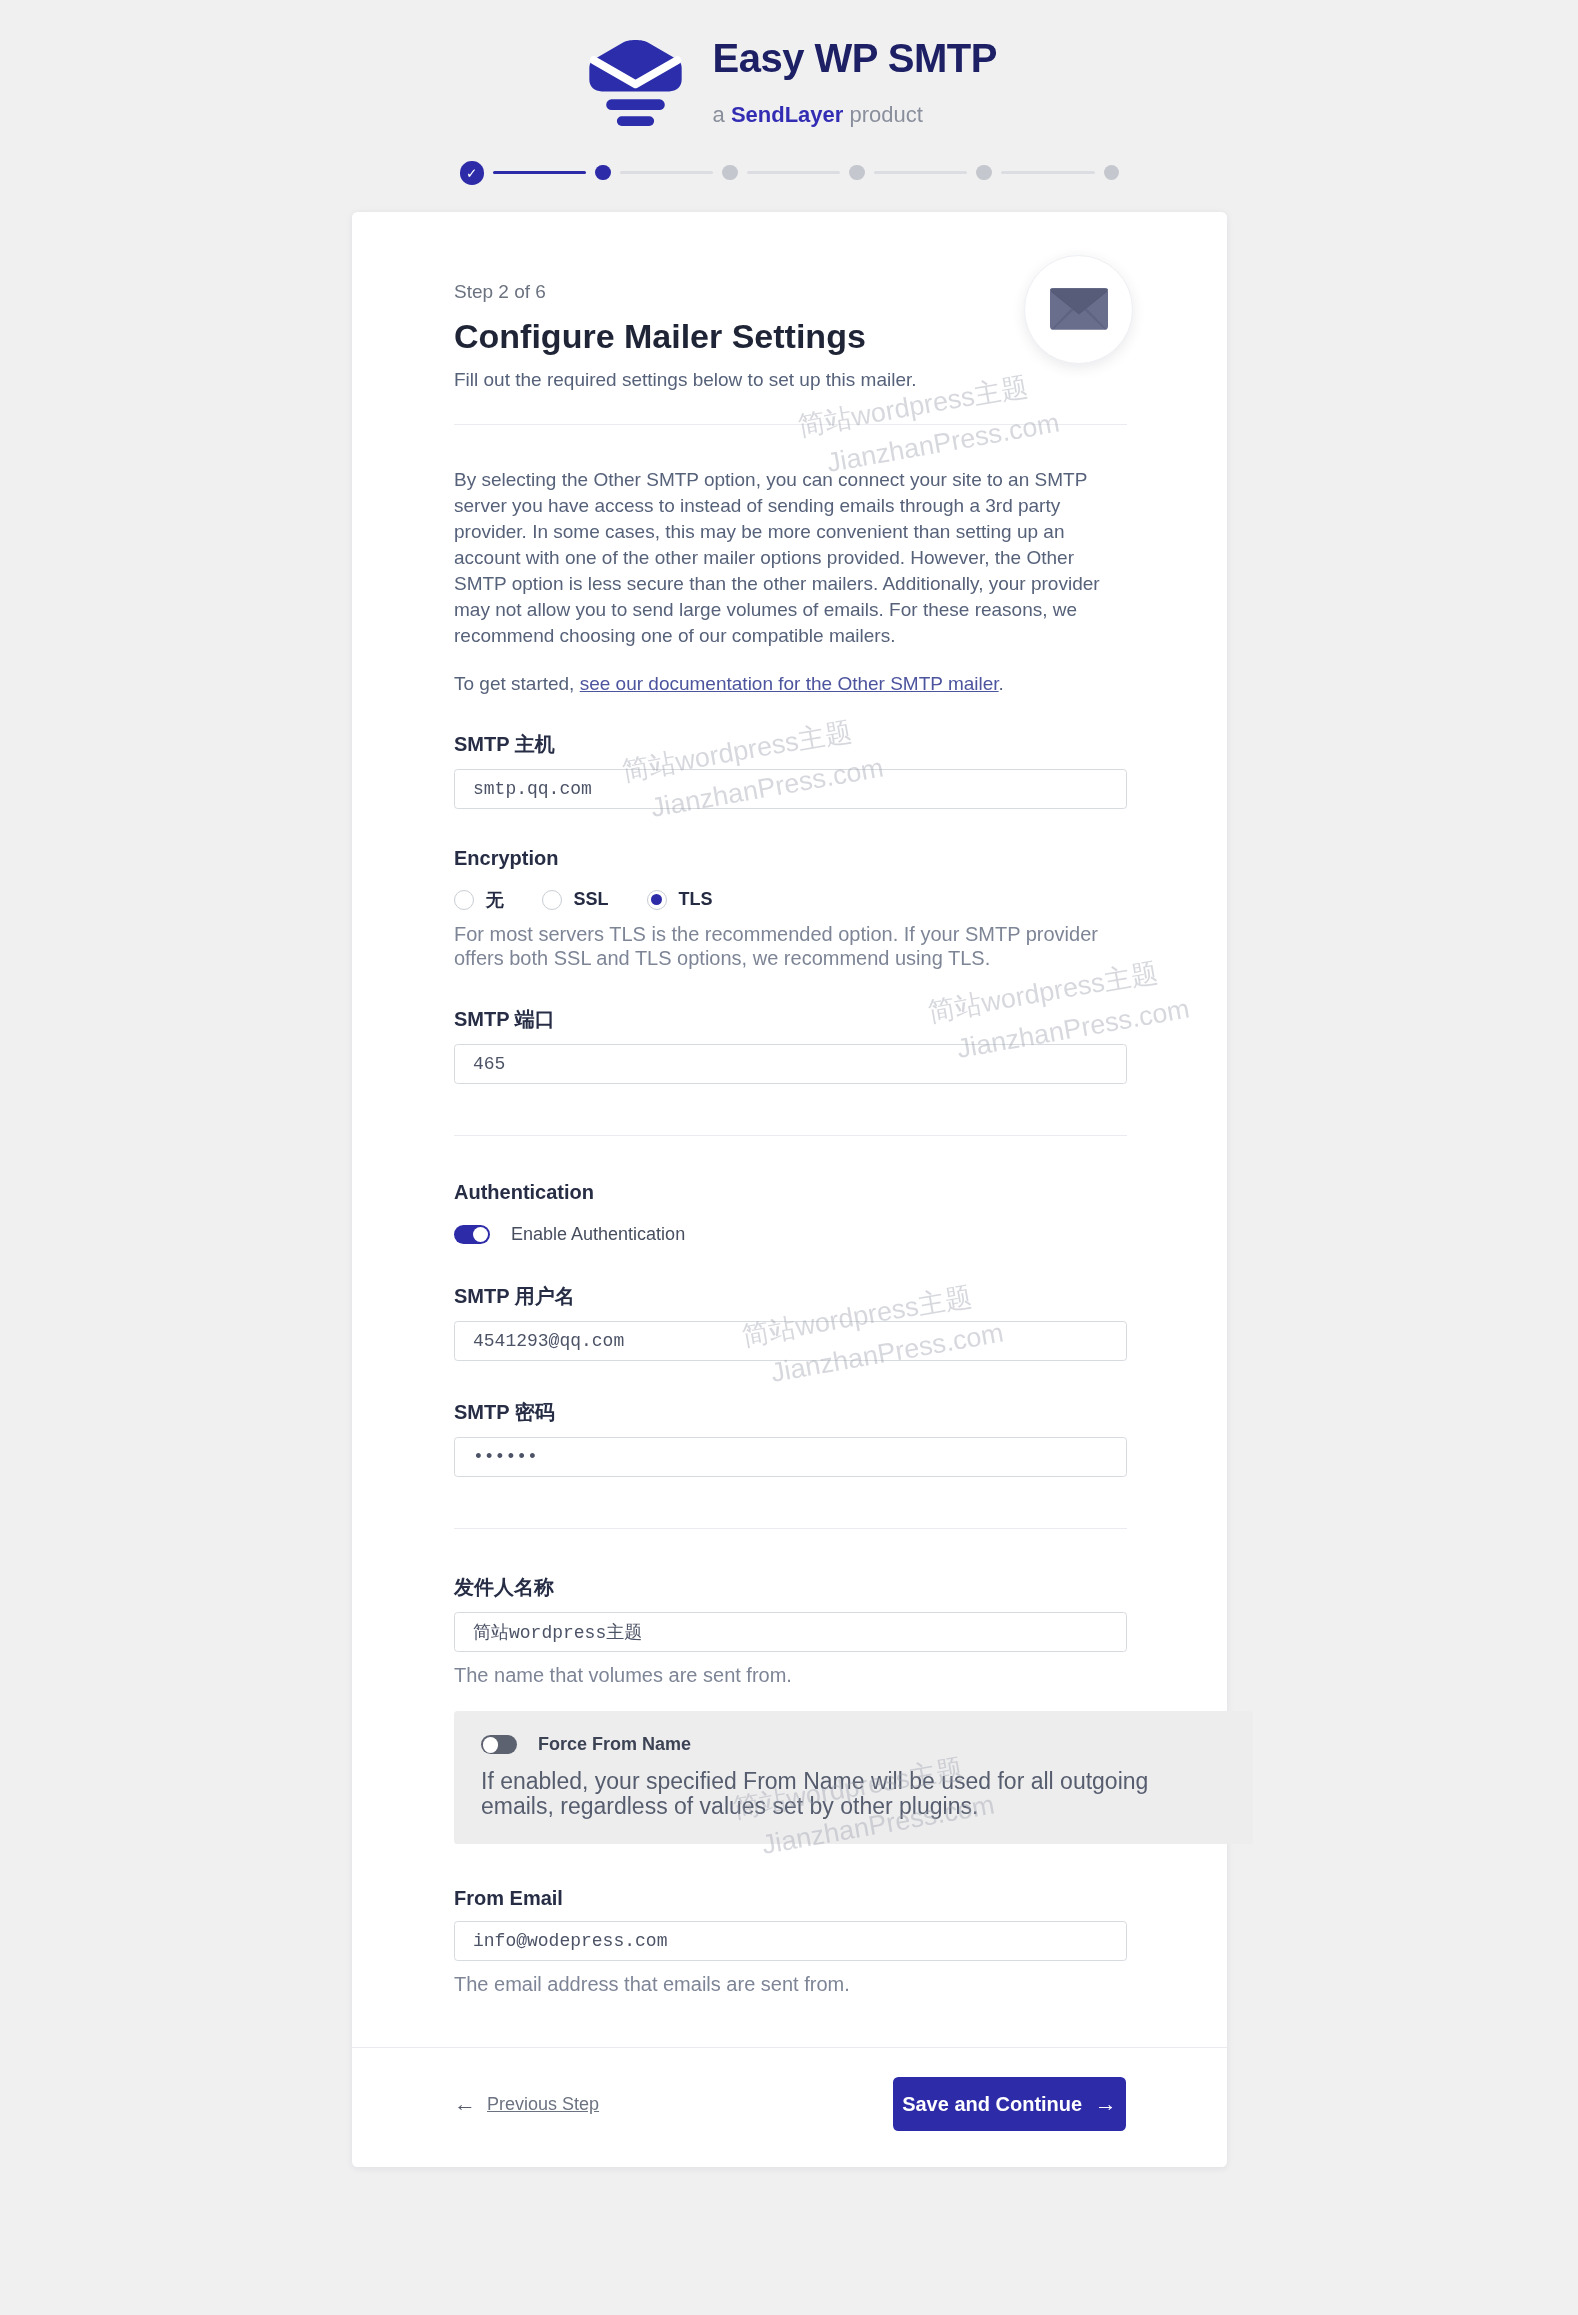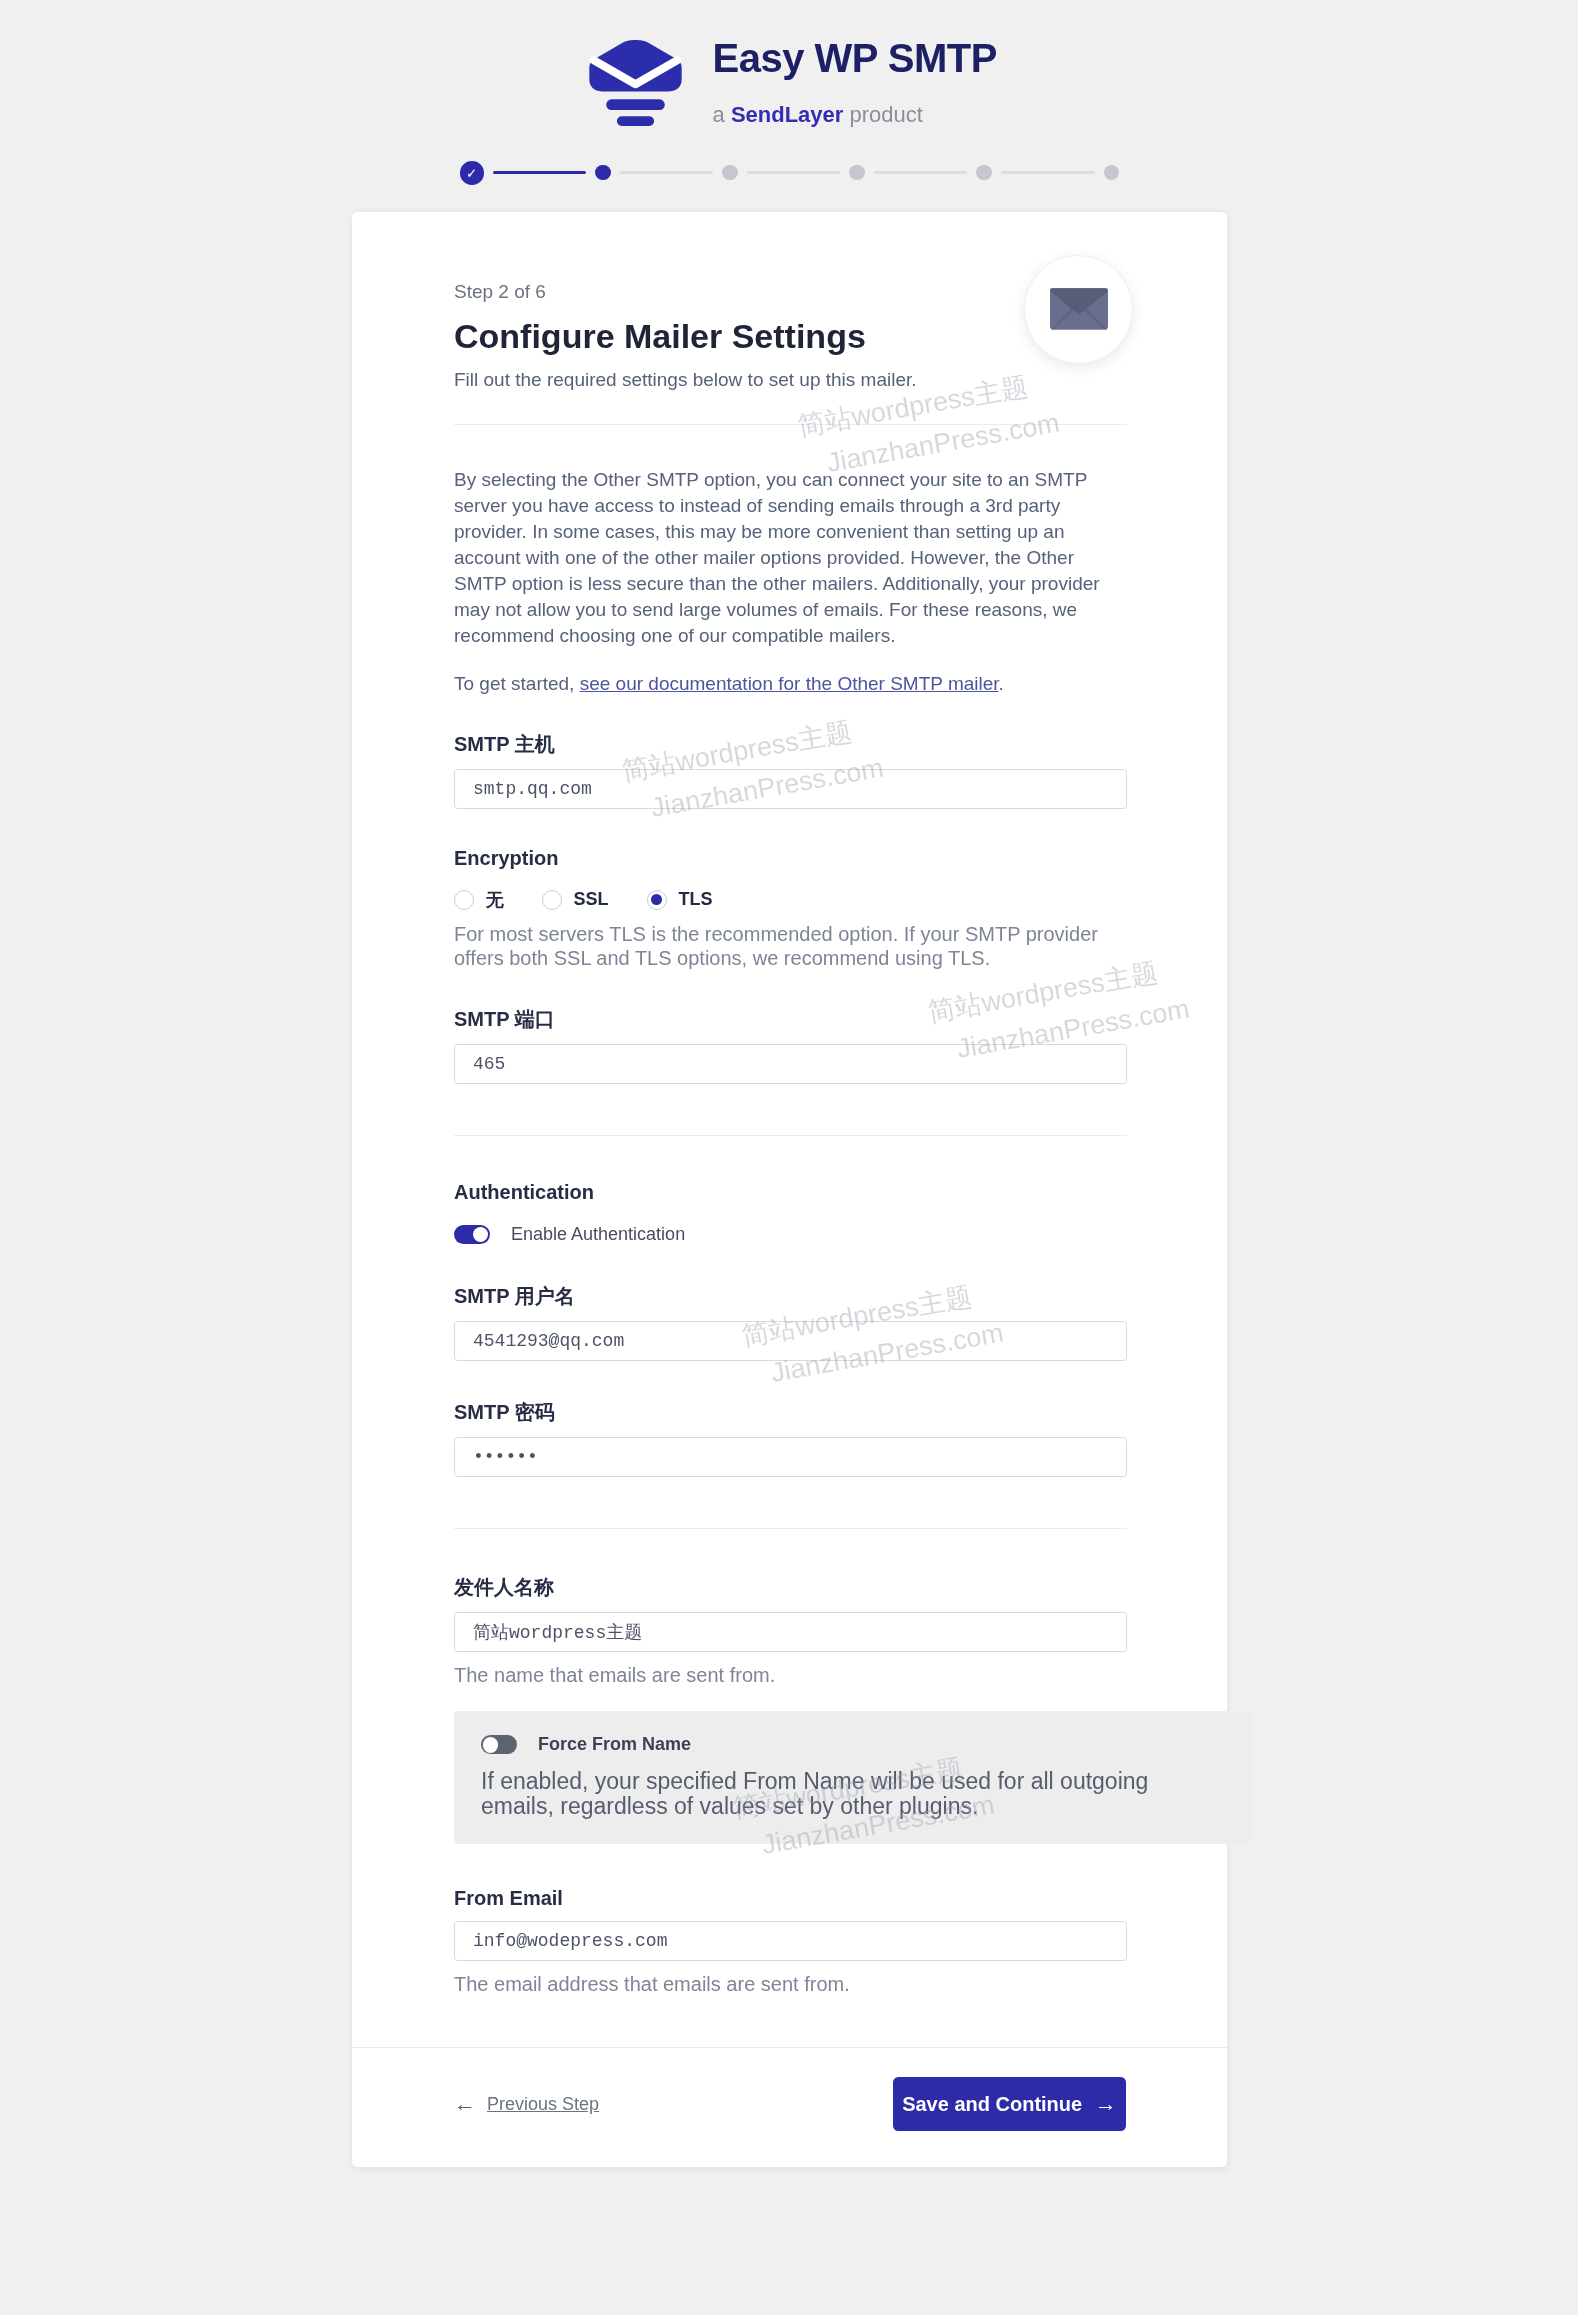--- a/index.html
+++ b/index.html
@@ -190,21 +190,21 @@
     <div class="field" style="margin-top:38px;">
       <div class="field-label">SMTP 密码</div>
       <input class="text-input" type="text" value="••••••" style="">
     </div>
 
     <div class="divider" style="margin-top:51px;"></div>
 
     <div class="field section-gap">
       <div class="field-label">发件人名称</div>
       <input class="text-input" type="text" value="简站wordpress主题" style="">
-      <div class="helper">The name that emails are sent from.</div>
+      <div class="helper">The name that volumes are sent from.</div>
     </div>
 
     <div class="gray-box">
       <div class="toggle-row">
         <span class="toggle">
             <span class="knob"></span>
           </span>
         <span class="toggle-label">Force From Name</span>
       </div>
       <div class="desc">If enabled, your specified From Name will be used for all outgoing emails, regardless of values set by other plugins.</div>

